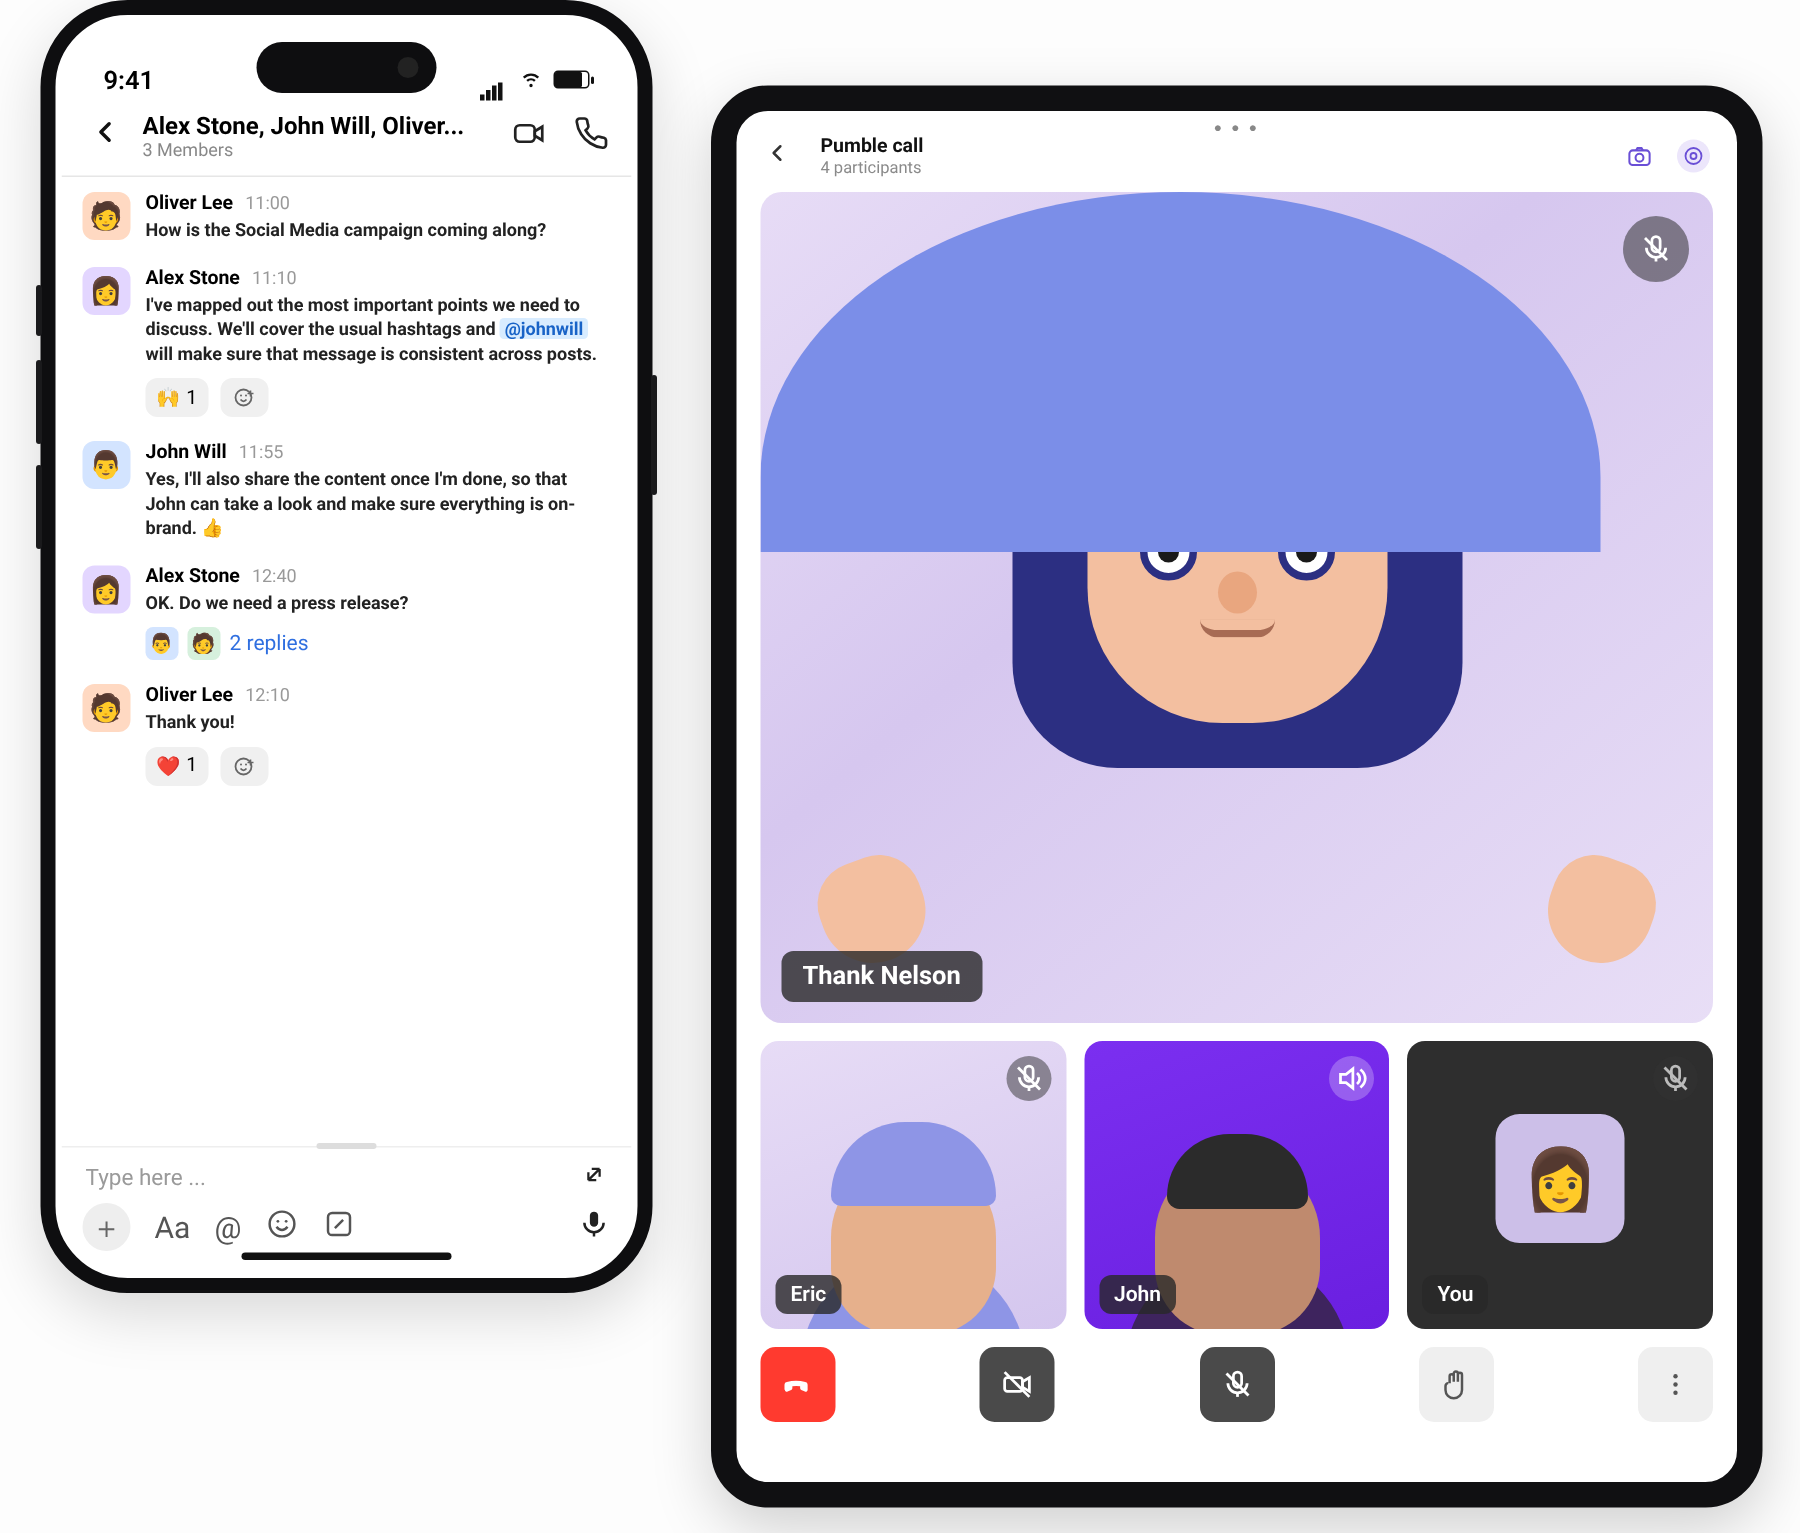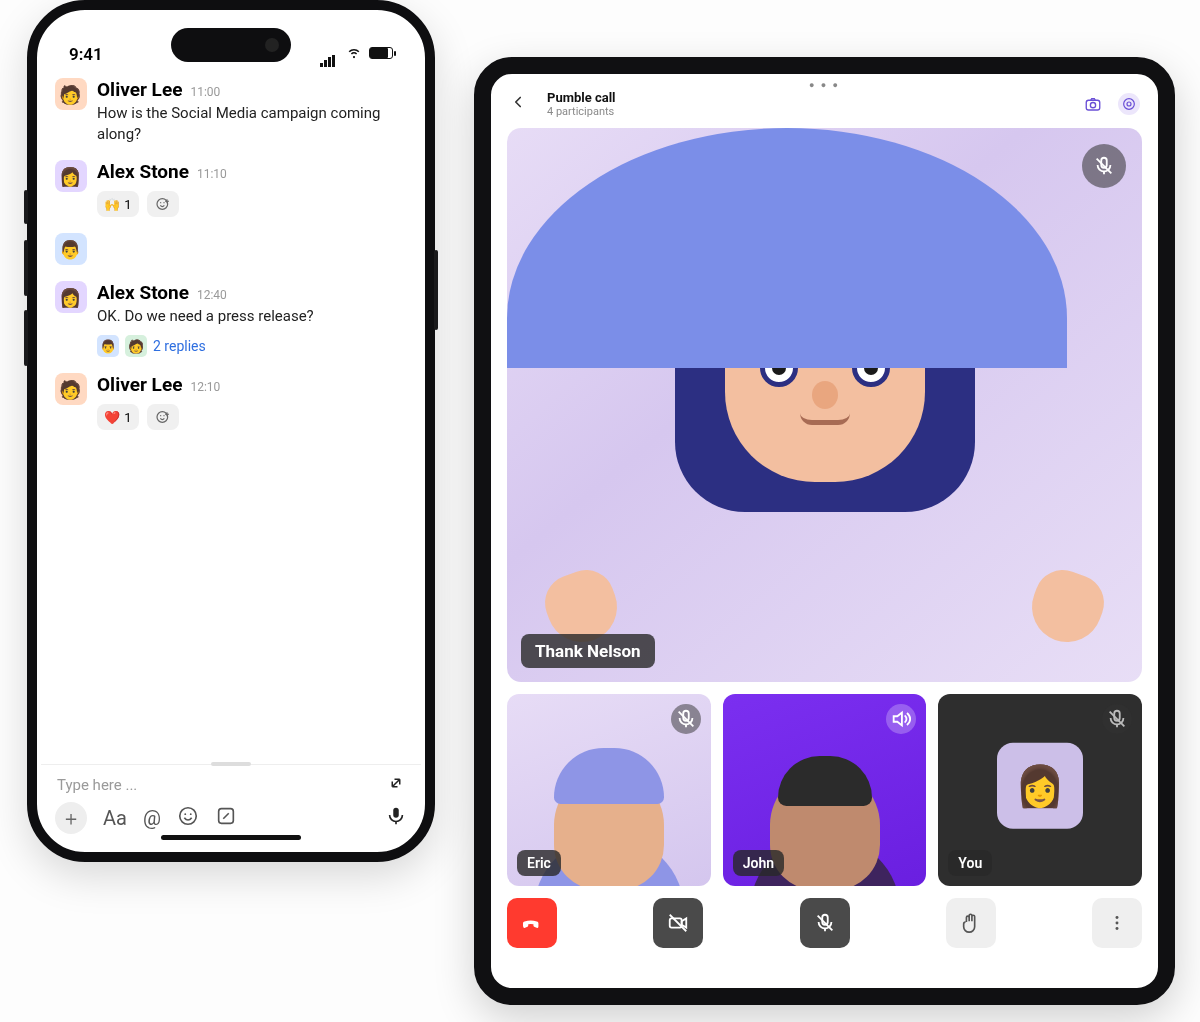--- a/index.html
+++ b/index.html
@@ -42,23 +42,23 @@
 
   .chat-scroll { flex:1; overflow:hidden; padding: 4px 12px 0 12px; }
   .msg { display:flex; gap:10px; padding:6px 2px 10px; }
   .avatar { width:32px; height:32px; border-radius:8px; flex:none; display:flex; align-items:center; justify-content:center; font-size:18px; }
   .av-purple { background:#e3d6ff; }
   .av-orange { background:#ffd9c2; }
   .av-blue { background:#d3e4ff; }
   .av-green { background:#d6f0dd; }
   .msg-body { flex:1; }
   .msg-head { display:flex; align-items:baseline; gap:8px; }
-  .msg-name { font-weight:700; font-size:19px; }
+  .msg-name { font-weight:700; font-size:13px; }
   .msg-time { font-size:12px; color:#999; }
-  .msg-text { font-size:15px; color:#222; line-height:1.38; margin-top:2px; }
+  .msg-text { font-size:12px; color:#222; line-height:1.38; margin-top:2px;font-weight:bold; }
   .mention { background:#d8ecff; color:#1863c7; border-radius:3px; padding:0 3px; }
   .rx-row { display:flex; gap:8px; margin-top:8px; }
   .rx { display:flex; align-items:center; gap:4px; background:#f0f0f0; border-radius:8px; padding:3px 7px; font-size:13px; }
   .rx-add { display:flex; align-items:center; justify-content:center; width:32px; height:26px; background:#f0f0f0; border-radius:8px; color:#666; font-size:14px;}
   .thread { display:flex; align-items:center; gap:6px; margin-top:8px; color:#2f6fe0; font-size:14px; }
   .mini-av { width:22px; height:22px; border-radius:5px; }
 
   .composer-sep { height:8px; border-top:1px solid #eee; margin-top:4px; position:relative;}
   .composer-sep::after { content:""; position:absolute; left:50%; top:-3px; width:40px; height:4px; background:#ddd; border-radius:2px; transform:translateX(-50%);}
   .compose-input { display:flex; align-items:center; justify-content:space-between; padding: 2px 16px 6px; }
@@ -168,40 +168,67 @@
           <svg viewBox="0 0 24 24" width="18" height="18" fill="#111">
               <path d="M12 18.5a1.5 1.5 0 100 3 1.5 1.5 0 000-3zm-4.2-3.3a6 6 0 018.4 0l-1.5 1.5a3.9 3.9 0 00-5.4 0l-1.5-1.5zm-3-3a10.2 10.2 0 0114.4 0l-1.5 1.5a8.1 8.1 0 00-11.4 0L4.8 12.2z"></path>
             </svg>
         </span>
         <span class="s-batt">
             <i></i>
           </span>
       </div>
     </div>
 
+    <div class="phone-header">
+      <span class="back-chev">
+        <svg viewBox="0 0 24 24" width="22" height="22" fill="none" stroke="#111" stroke-width="2.5" stroke-linecap="round" stroke-linejoin="round">
+            <polyline points="15 18 9 12 15 6"></polyline>
+          </svg>
+      </span>
+      <div class="ph-title">
+        <div class="t">Alex Stone, John Will, Oliver...</div>
+        <div class="s">3 Members</div>
+      </div>
+      <div class="ph-actions">
+        <span>
+          <svg viewBox="0 0 24 24" fill="none" stroke="#222" stroke-width="1.8">
+              <rect x="2.5" y="6.5" width="13" height="11" rx="3"></rect>
+              <path d="M15.5 10.5l5-3v9l-5-3z"></path>
+            </svg>
+        </span>
+        <span>
+          <svg viewBox="0 0 24 24" fill="none" stroke="#222" stroke-width="1.8">
+              <path d="M21 16.5v3a2 2 0 01-2.2 2 19 19 0 01-8.3-3 19 19 0 01-6-6A19 19 0 011.5 4.2 2 2 0 013.5 2h3a2 2 0 012 1.7c.12.96.34 1.9.66 2.8a2 2 0 01-.45 2.1L7.4 9.9a16 16 0 006 6l1.3-1.3a2 2 0 012.1-.45c.9.32 1.84.54 2.8.66A2 2 0 0121 16.5z"></path>
+            </svg>
+        </span>
+      </div>
+    </div>
 
     <div class="chat-scroll">
 
       <div class="msg">
         <div class="avatar av-orange">🧑</div>
         <div class="msg-body">
           <div class="msg-head">
             <span class="msg-name">Oliver Lee</span>
             <span class="msg-time">11:00</span>
           </div>
           <div class="msg-text">How is the Social Media campaign coming along?</div>
         </div>
       </div>
 
       <div class="msg">
         <div class="avatar av-purple">👩</div>
         <div class="msg-body">
           <div class="msg-head">
             <span class="msg-name">Alex Stone</span>
             <span class="msg-time">11:10</span>
+          </div>
+          <div class="msg-text">
+            <span>I've mapped out the most important points we need to discuss. We'll cover the usual hashtags and </span><span class="mention">@johnwill</span><span> will make sure that message is consistent across posts.</span>
           </div>
           <div class="rx-row">
             <span class="rx">
               <span>🙌</span>
               <span>1</span>
             </span>
             <span class="rx-add">
               <svg viewBox="0 0 24 24" width="16" height="16" fill="none" stroke="#666" stroke-width="1.8">
                   <circle cx="11" cy="12" r="8"></circle>
                   <circle cx="8.5" cy="10" r="1" fill="#666" stroke="none"></circle>
@@ -209,20 +236,27 @@
                   <path d="M8 14c1 1.2 2 1.8 3 1.8s2-.6 3-1.8"></path>
                   <path d="M18 5v6M15 8h6" stroke-width="1.6"></path>
                 </svg>
             </span>
           </div>
         </div>
       </div>
 
       <div class="msg">
         <div class="avatar av-blue">👨</div>
+        <div class="msg-body">
+          <div class="msg-head">
+            <span class="msg-name">John Will</span>
+            <span class="msg-time">11:55</span>
+          </div>
+          <div class="msg-text">Yes, I'll also share the content once I'm done, so that John can take a look and make sure everything is on-brand. 👍</div>
+        </div>
       </div>
 
       <div class="msg">
         <div class="avatar av-purple">👩</div>
         <div class="msg-body">
           <div class="msg-head">
             <span class="msg-name">Alex Stone</span>
             <span class="msg-time">12:40</span>
           </div>
           <div class="msg-text">OK. Do we need a press release?</div>
@@ -234,20 +268,21 @@
         </div>
       </div>
 
       <div class="msg">
         <div class="avatar av-orange">🧑</div>
         <div class="msg-body">
           <div class="msg-head">
             <span class="msg-name">Oliver Lee</span>
             <span class="msg-time">12:10</span>
           </div>
+          <div class="msg-text">Thank you!</div>
           <div class="rx-row">
             <span class="rx">
               <span>❤️</span>
               <span>1</span>
             </span>
             <span class="rx-add">
               <svg viewBox="0 0 24 24" width="16" height="16" fill="none" stroke="#666" stroke-width="1.8">
                   <circle cx="11" cy="12" r="8"></circle>
                   <circle cx="8.5" cy="10" r="1" fill="#666" stroke="none"></circle>
                   <circle cx="13.5" cy="10" r="1" fill="#666" stroke="none"></circle>

